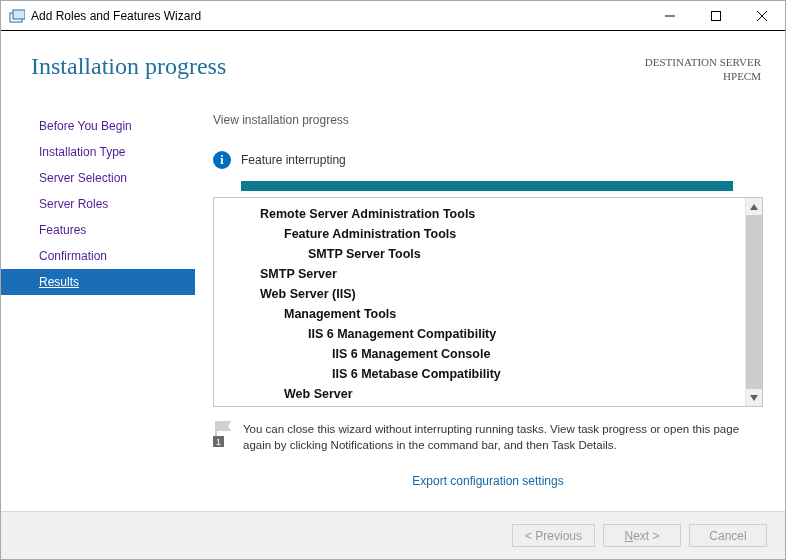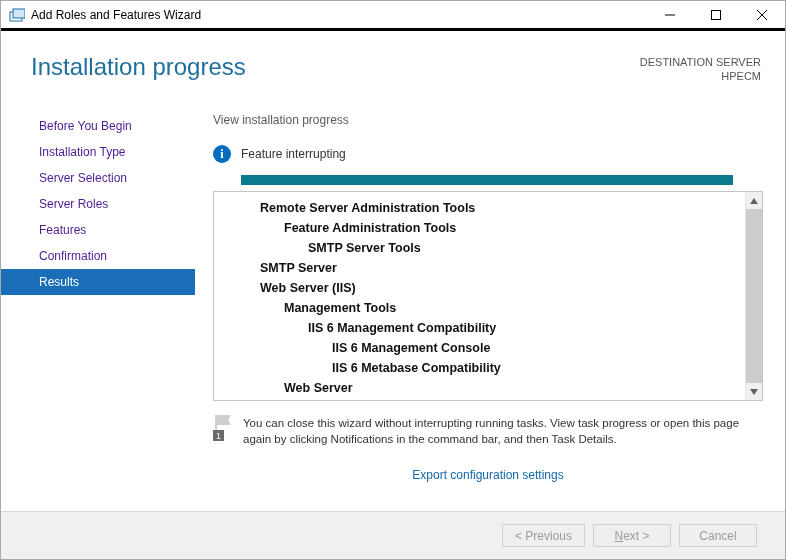--- a/index.html
+++ b/index.html
@@ -11,21 +11,21 @@
     height: 560px;
     overflow: hidden;
     border: 1px solid #a9a9a9;
     position: relative;
   }
   
   .titlebar {
     display: flex;
     align-items: center;
     height: 30px;
-    border-bottom: 3px solid #000000;
+    border-bottom: 1px solid #000000;
     background: #fff;
   }
   .titlebar-icon {
     width: 16px; height: 16px;
     margin: 0 6px 0 8px;
     display: inline-flex; align-items: center; justify-content: center;
   }
   .titlebar-title { font-size: 12px; color: #000; flex: 1; }
   .win-controls { display: flex; height: 100%; }
   .win-btn {
@@ -35,20 +35,21 @@
   }
   .win-btn svg { stroke: #000; stroke-width: 1; fill: none; }
 
   
   .header {
     position: relative;
     padding: 22px 24px 12px 30px;
     display: flex;
     justify-content: space-between;
     align-items: flex-start;
+    font-family: Liberation Serif, serif;
   }
   .page-title {
     color: #1f6f9c;
     font-size: 24px;
     font-weight: 300;
   }
   .dest {
     text-align: right;
     color: #666;
     font-size: 11px;
@@ -72,30 +73,31 @@
   }
   .side-item {
     padding: 6px 0 6px 38px;
     color: #4c1d95;
     font-size: 12px;
     cursor: default;
   }
   .side-item.active {
     background: #1a6eb8;
     color: #fff;
+    text-decoration: underline;
   }
 
   
   .content {
     flex: 1;
     padding: 18px 22px 8px 18px;
     display: flex;
     flex-direction: column;
   }
-  .content-heading { color: #5b5b5b; font-size: 12px; margin-bottom: 18px; }
+  .content-heading { color: #5b5b5b; font-size: 12px; margin-bottom: 24px; }
   .status-row { display: flex; align-items: center; gap: 10px; margin-bottom: 8px; }
   .info-icon {
     width: 18px; height: 18px; border-radius: 50%;
     background: #006dbf; color: #fff;
     display: flex; align-items: center; justify-content: center;
     font-weight: bold; font-size: 12px; font-family: Georgia, serif;
   }
   .status-text { color: #333; }
   .progress-track {
     margin: 4px 0 6px 28px;
@@ -172,21 +174,21 @@
     text-align: center;
   }
 
   
   .footer {
     position: absolute; left: 0; right: 0; bottom: 0;
     height: 48px;
     border-top: 1px solid #d9d9d9;
     background: #f0f0f0;
     display: flex; align-items: center; justify-content: flex-end;
-    gap: 8px; padding-right: 28px;
+    gap: 8px; padding-right: 18px;
   }
   .btn {
     min-width: 78px; height: 23px;
     border: 1px solid #adadad;
     background: #e1e1e1;
     color: #000; font-size: 12px;
     display: flex; align-items: center; justify-content: center;
     padding: 0 12px;
   }
   .btn.disabled { color: #9b9b9b; background: #efefef; border-color: #cfcfcf; }

